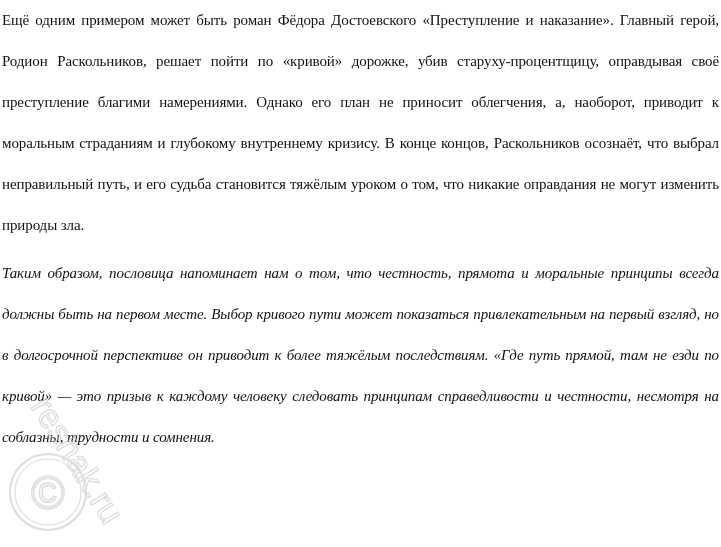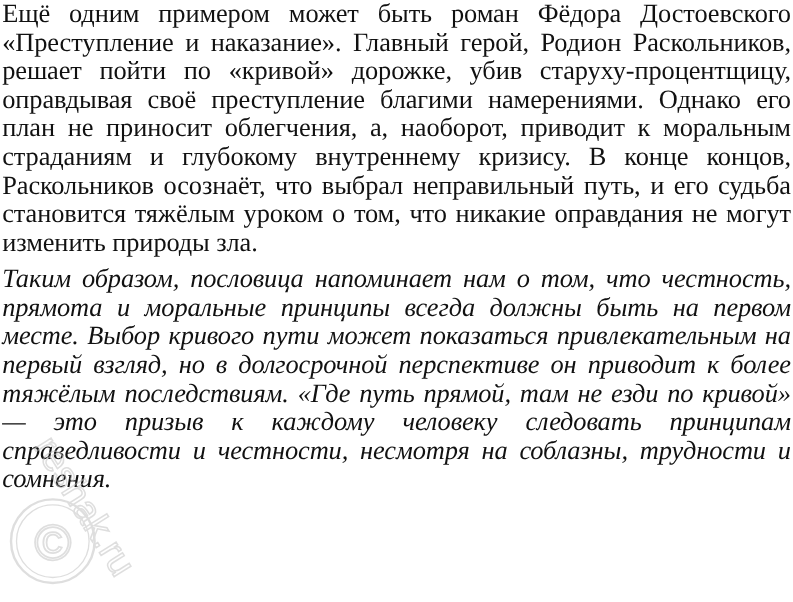--- a/index.html
+++ b/index.html
@@ -16,22 +16,22 @@
       color: #111111;
     }
     .page {
       position: absolute;
       left: 2px;
       top: 0;
       width: 717px;
     }
     .para {
       margin: 0;
-      font-size: 24px;
-      line-height: 26px;
+      font-size: 15px;
+      line-height: 41px;
       text-align: justify;
       text-align-last: left;
       letter-spacing: -0.1px;
     }
     .para + .para {
       margin-top: 7px;
       font-style: italic;
     }
     .watermark {
       position: absolute;

